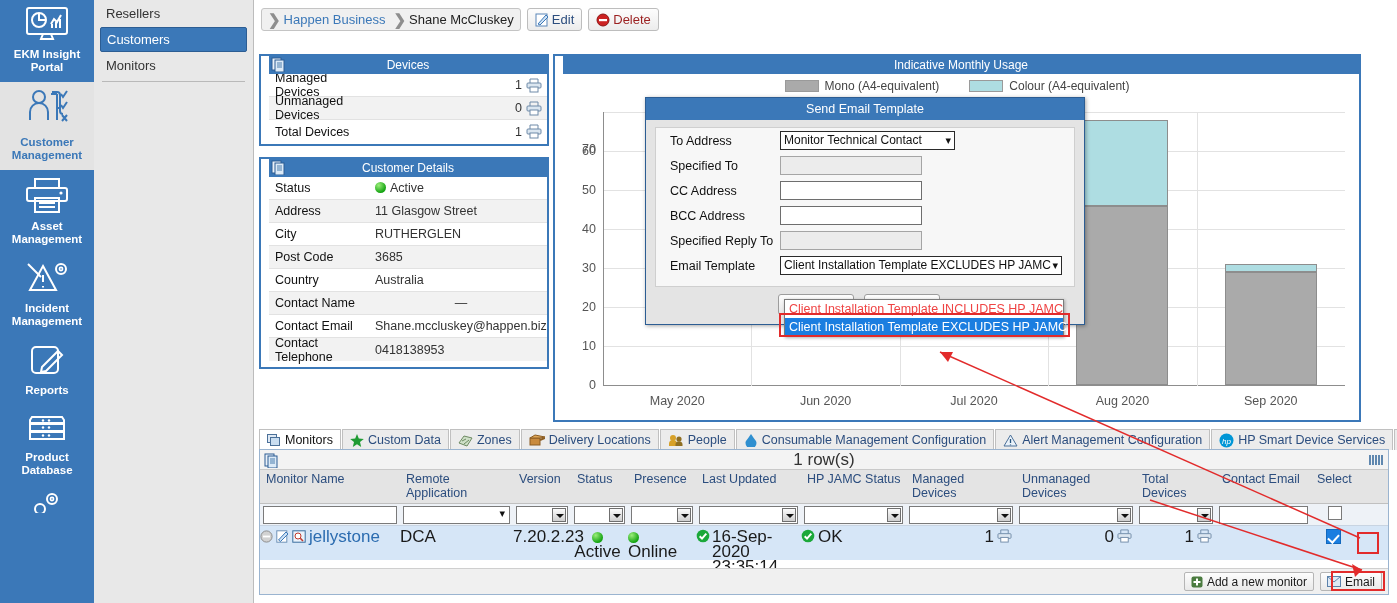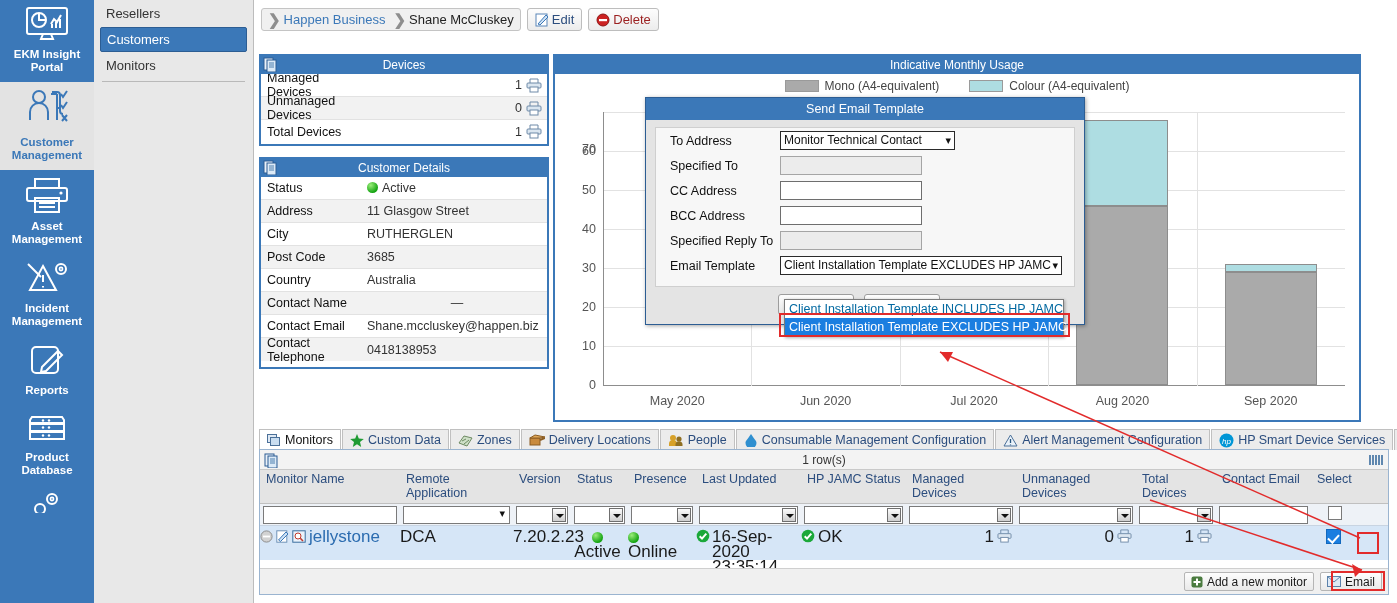--- a/index.html
+++ b/index.html
@@ -50,21 +50,21 @@
   .crumb-cur { color:#222; font-size:13px; }
   .tbtn {
     display:flex; align-items:center; gap:3px; height:23px; padding:0 7px;
     background:linear-gradient(#fdfdfd,#ececec); border:1px solid #bdbdbd;
     border-radius:3px; font-size:13px; cursor:pointer;
   }
   .tbtn .lbl-edit { color:#2b4d7e; }
   .tbtn .lbl-del { color:#9b1f1f; }
 
   
-  .panel { position:absolute; border:2px solid #3b78b8; background:#fff; }
+  .panel { position:absolute; border:2px solid #3b78b8; background:#fff;padding-left:8px; }
   .panel-hd {
     background:#3b78b8; color:#fff; height:18px; line-height:18px;
     text-align:center; font-size:12px; position:relative;
   }
   .panel-hd .hd-icon { position:absolute; left:2px; top:1px; }
   .row2 { display:flex; height:23px; align-items:center; font-size:12.5px; border-bottom:1px solid #e2e2e2; }
   .row2:last-child { border-bottom:none; }
   .row2.alt { background:#f2f2f2; }
   .k { width:106px; padding-left:6px; color:#111; }
   .v { flex:1; color:#333; }
@@ -92,21 +92,21 @@
   .tab {
     display:flex; align-items:center; gap:4px; height:21px; padding:0 7px;
     background:#ececec; border:1px solid #c0c0c0; border-bottom:none;
     font-size:12.5px; color:#2b4d7e; margin-right:1px; cursor:pointer; white-space:nowrap;
   }
   .tab.active { background:#fff; color:#111; }
 
   
   #grid { position:absolute; left:4px; top:449px; right:8px; height:146px; border:1px solid #9ab4d0; background:#fff; }
   #grid-top { height:20px; background:#f3f3f3; border-bottom:1px solid #c9c9c9; position:relative; }
-  #grid-top .cnt { position:absolute; left:0; right:0; text-align:center; line-height:20px; font-size:12px; color:#333; }
+  #grid-top .cnt { position:absolute; left:0; right:0; text-align:center; line-height:20px; font-size:17px; color:#333; }
   .th-row { display:flex; background:#e4e4e4; border-bottom:1px solid #c0c0c0; height:34px; }
   .th { font-size:12.5px; color:#2b4d7e; padding:2px 4px 0 6px; line-height:14px; }
   .fl-row { display:flex; background:#eef2f7; height:22px; align-items:center; border-bottom:1px solid #c8d4e2; }
   .fl { padding:0 3px; }
   .fl input { width:100%; height:18px; border:1px solid #7a7a7a; font-size:11px; padding:0 2px; background:#fff; }
   .fl .ddsm { width:100%; height:18px; border:1px solid #7a7a7a; background:#fff; position:relative; }
   .fl .ddsm i { position:absolute; right:1px; top:1px; width:14px; height:14px;
     background:linear-gradient(#fbfbfb,#cfcfcf); border:1px solid #6f6f6f; }
   .fl .ddsm i:after { content:""; position:absolute; left:3px; top:5px;
     border-left:4px solid transparent; border-right:4px solid transparent; border-top:4px solid #111; }
@@ -137,21 +137,21 @@
   .fsel.wide { width:282px; }
   .ftxt { width:142px; height:19px; border:1px solid #6e6e6e; background:#fff; }
   .ftxt.dis { background:#ececec; border-color:#a5a5a5; }
   #modal-btns { position:absolute; left:132px; top:196px; display:flex; gap:10px; }
   .mbtn { width:76px; height:21px; background:linear-gradient(#fdfdfd,#e6e6e6);
     border:1px solid #9d9d9d; border-radius:3px; font-size:12px; color:#1a1a1a; }
 
   
   #ddlist { position:absolute; left:784px; top:299px; width:280px; z-index:60;
     background:#fff; border:1px solid #7b7b7b; box-shadow:1px 1px 3px rgba(0,0,0,.3); }
-  .ddopt { height:18px; line-height:18px; font-size:12.5px; padding:0 4px; color:#0369a1; white-space:nowrap; }
+  .ddopt { height:18px; line-height:18px; font-size:12.5px; padding:0 4px; color:#ef4444; white-space:nowrap; }
   .ddopt.sel { background:#1b7ee0; color:#fff; }
   #dd-highlight { position:absolute; left:779px; top:313px; width:291px; height:24px;
     border:2px solid #e22b2b; z-index:70; pointer-events:none; }
   #chk-highlight { position:absolute; left:1357px; top:532px; width:22px; height:22px;
     border:2px solid #e22b2b; z-index:30; pointer-events:none; }
   #email-highlight { position:absolute; left:1331px; top:571px; width:54px; height:20px;
     border:2px solid #e22b2b; z-index:30; pointer-events:none; }
   #annot { position:absolute; left:0; top:0; width:1397px; height:603px; z-index:80; pointer-events:none; }
 </style>
 </head>

